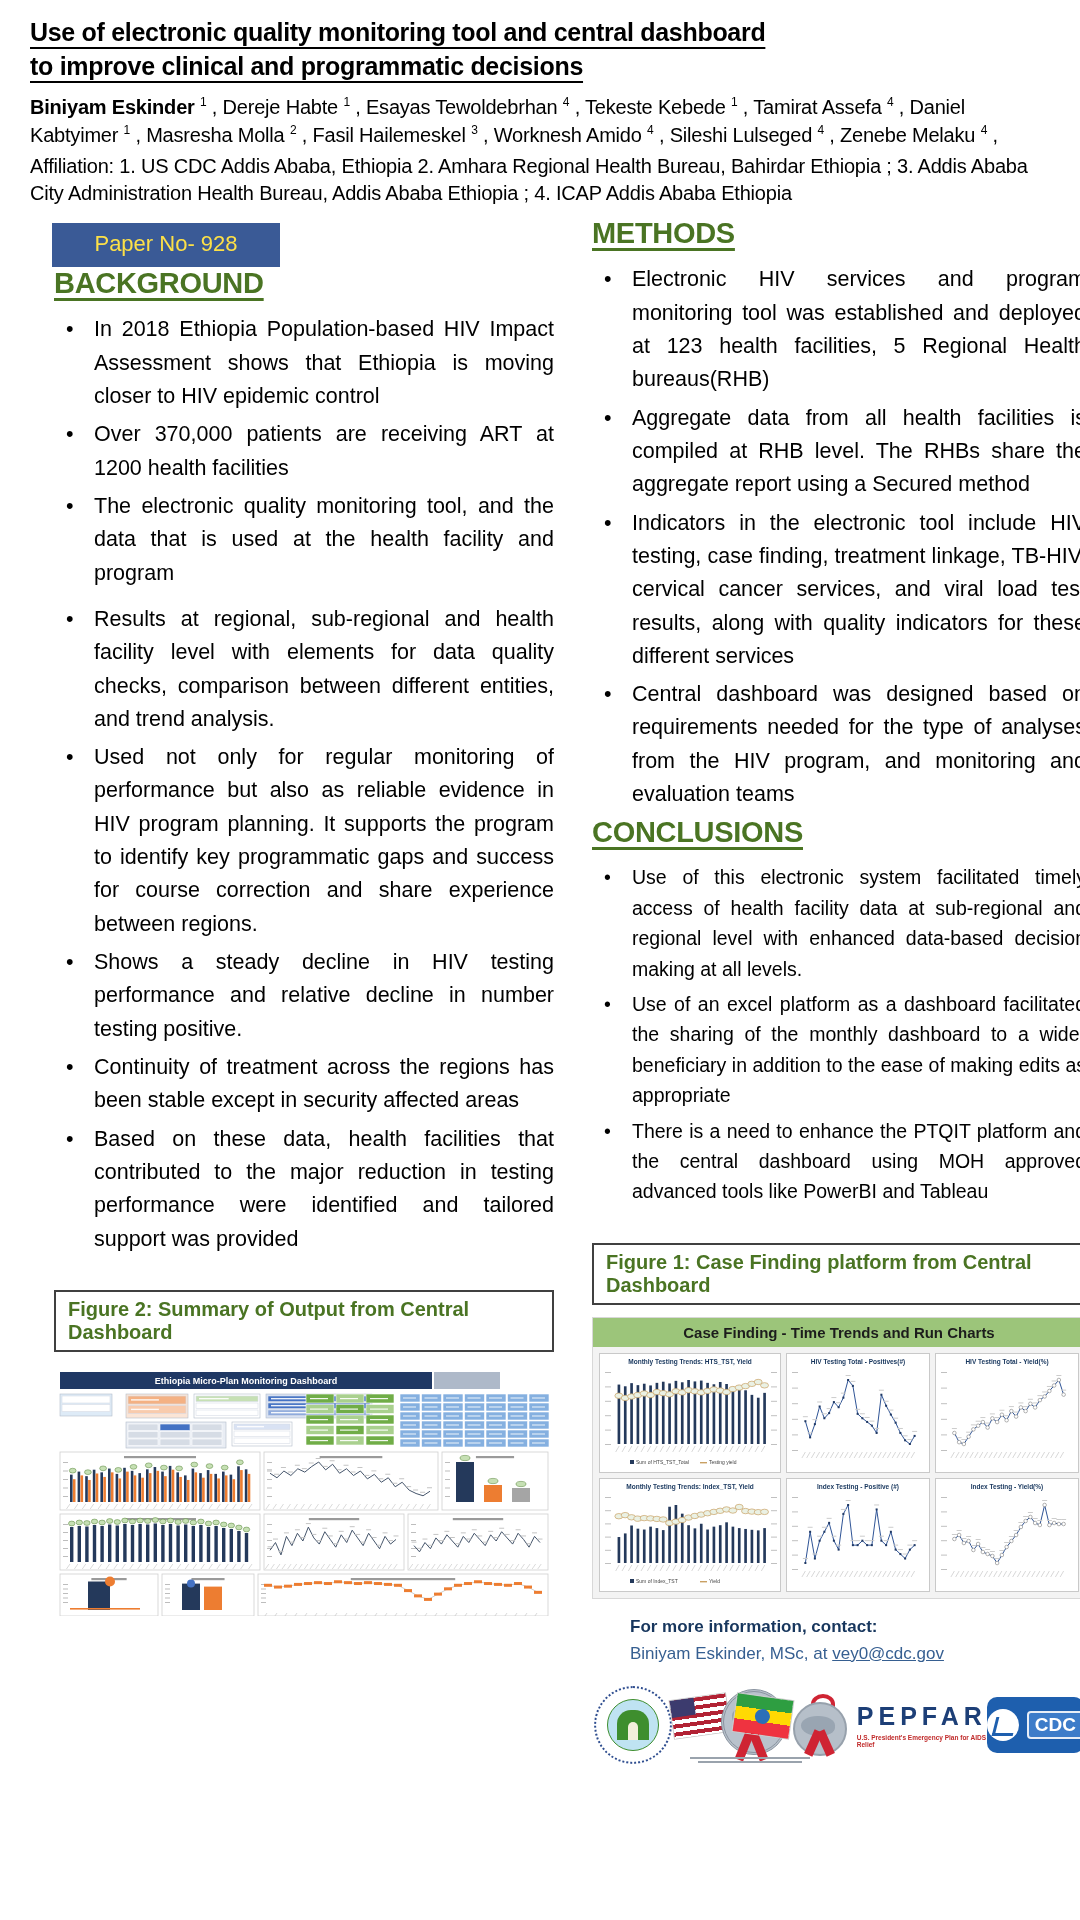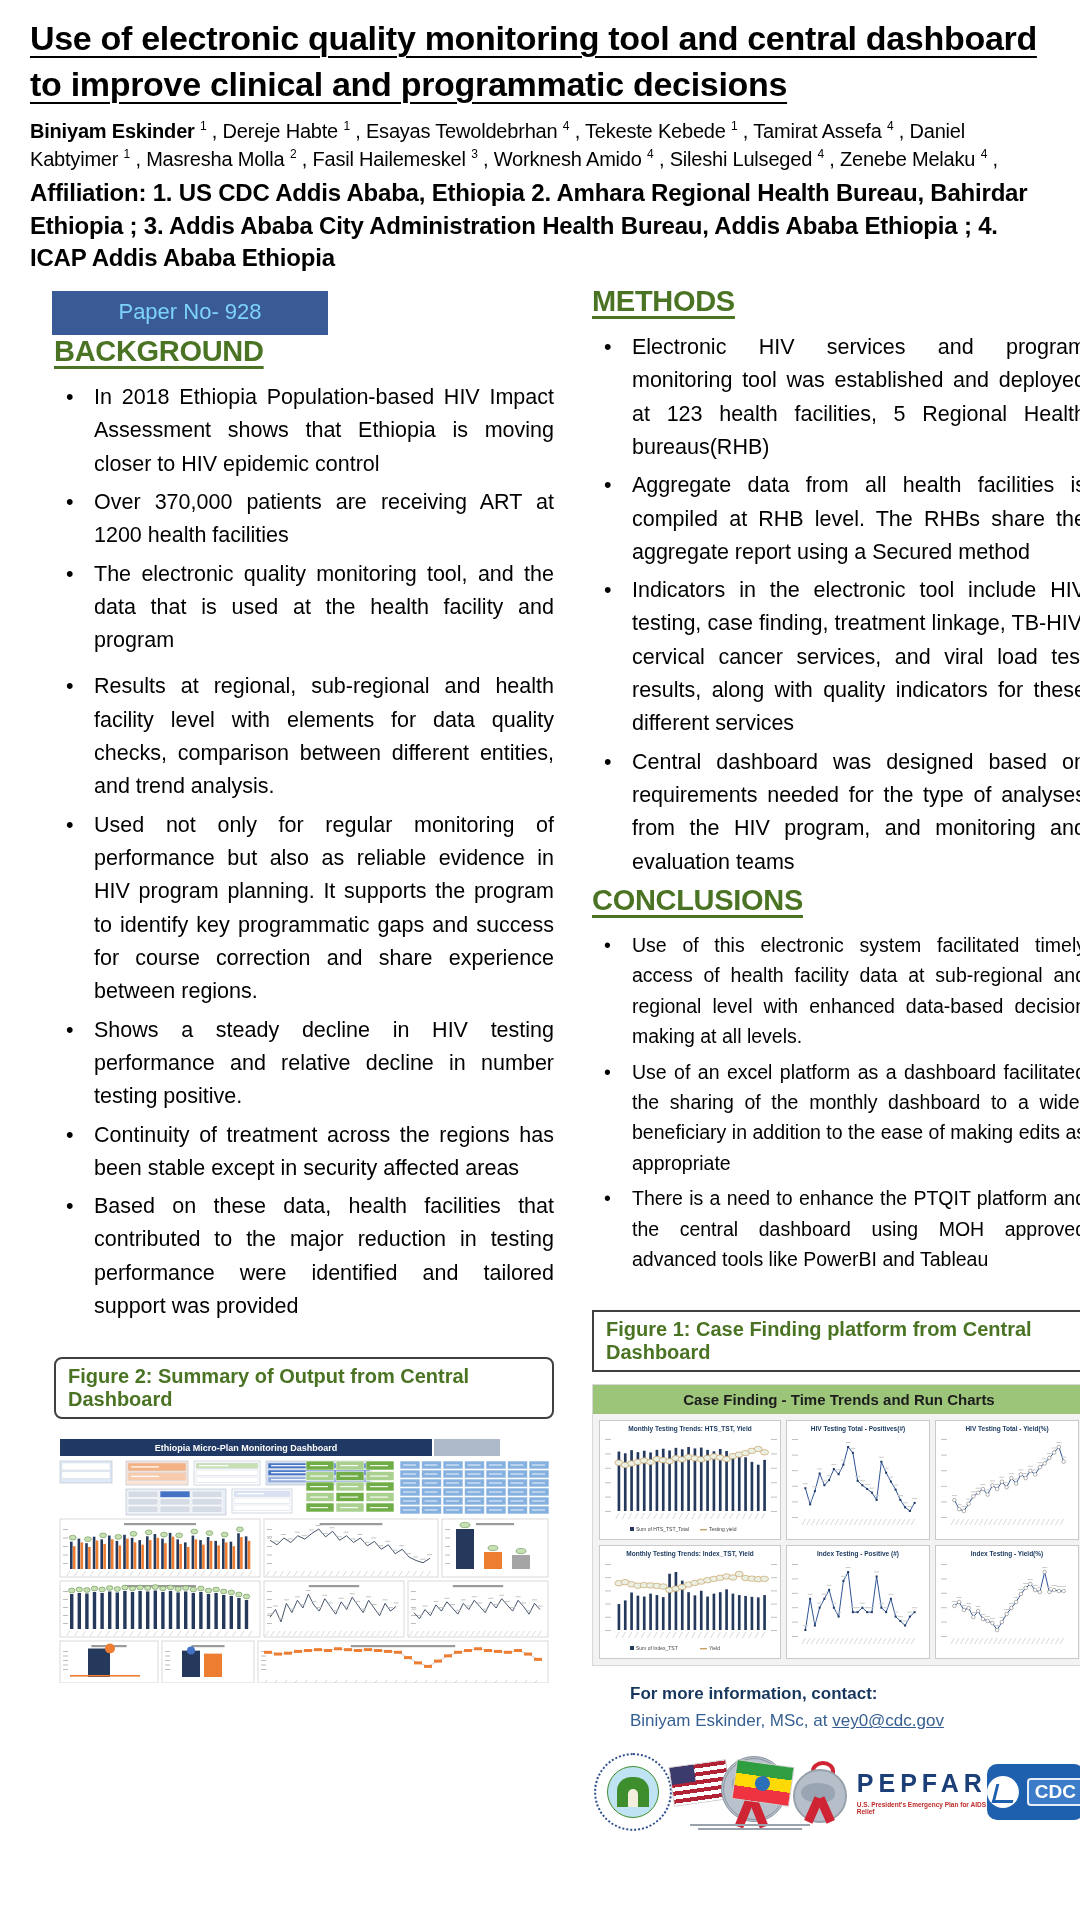--- a/index.html
+++ b/index.html
@@ -2,33 +2,33 @@
 <html><head>
 <meta charset="utf-8">
 <style>
   html,body { margin:0; padding:0; }
   body {
     width:1080px; height:1920px; background:#ffffff; color:#000;
     font-family:"Liberation Sans", sans-serif; overflow:hidden; position:relative;
   }
   .page { padding:16px 26px 0 30px; }
   .title-line {
-    font-size:34px; font-weight:bold; letter-spacing:-0.3px; line-height:1.34;
+    font-size:25px; font-weight:bold; letter-spacing:-0.3px; line-height:1.34;
     text-decoration:underline; text-decoration-thickness:2px; text-underline-offset:6px;
   }
   .authors { margin:10px 0 0; font-size:20px; line-height:1.4; letter-spacing:-0.2px; }
   .authors sup { font-size:12px; }
-  .affiliation { margin:4px 0 0; font-size:24px; font-weight:bold; line-height:1.36; letter-spacing:-0.2px; }
+  .affiliation { margin:4px 0 0; font-size:20px; font-weight:normal; line-height:1.36; letter-spacing:-0.2px; }
 
   .columns { display:flex; gap:38px; padding:0 24px 0 24px; margin-top:10px; }
   .col-left  { width:500px; flex:none; }
   .col-right { width:494px; flex:none; }
 
   .paper-badge {
-    margin:6px 0 0 -2px; width:276px; background:#3a5a96; color:#7dd3fc;
+    margin:6px 0 0 -2px; width:228px; background:#3a5a96; color:#fde047;
     text-align:center; font-size:22px; padding:8px 0 10px;
   }
 
   h2.section {
     margin:0; color:#4a7423; font-size:29px; font-weight:bold; letter-spacing:-0.3px;
     text-decoration:underline; text-decoration-thickness:2.5px; text-underline-offset:5px;
   }
   .mt-bg   { margin-top:32px; }
   .mt-res  { margin-top:24px; }
   .mt-meth { margin-top:18px; margin-left:36px; }
@@ -36,21 +36,21 @@
 
   ul.bullets { list-style:none; margin:13px 0 0; padding:0; font-size:21.5px; line-height:1.55; }
   ul.bullets li { position:relative; padding-left:40px; margin-bottom:5px; text-align:justify; }
   ul.bullets li::before { content:"\2022"; position:absolute; left:12px; top:0; }
   ul.bullets.small { font-size:19.5px; line-height:1.56; }
 
   .fig-caption {
     border:2px solid #404040; padding:6px 12px; color:#4a7423; font-weight:bold;
     font-size:20px; background:#fff;
   }
-  .cap2 { margin-top:34px;border-radius:8px; }
+  .cap2 { margin-top:34px; }
   .cap1 { margin-top:36px; }
   #f2-svg { margin-top:18px; display:block; }
 
   .panel { margin-top:12px; border:1px solid #d8d8d8; background:#f3f3f3; }
   .panel-header {
     background:#9cc57a; color:#1c1c1c; font-weight:bold; font-size:15px;
     text-align:center; padding:6px 0;
   }
   .chart-grid { display:grid; grid-template-columns:182px 144px 144px; gap:5px; padding:6px; }
   .chart-card { background:#fff; border:1px solid #c9c9c9; }

